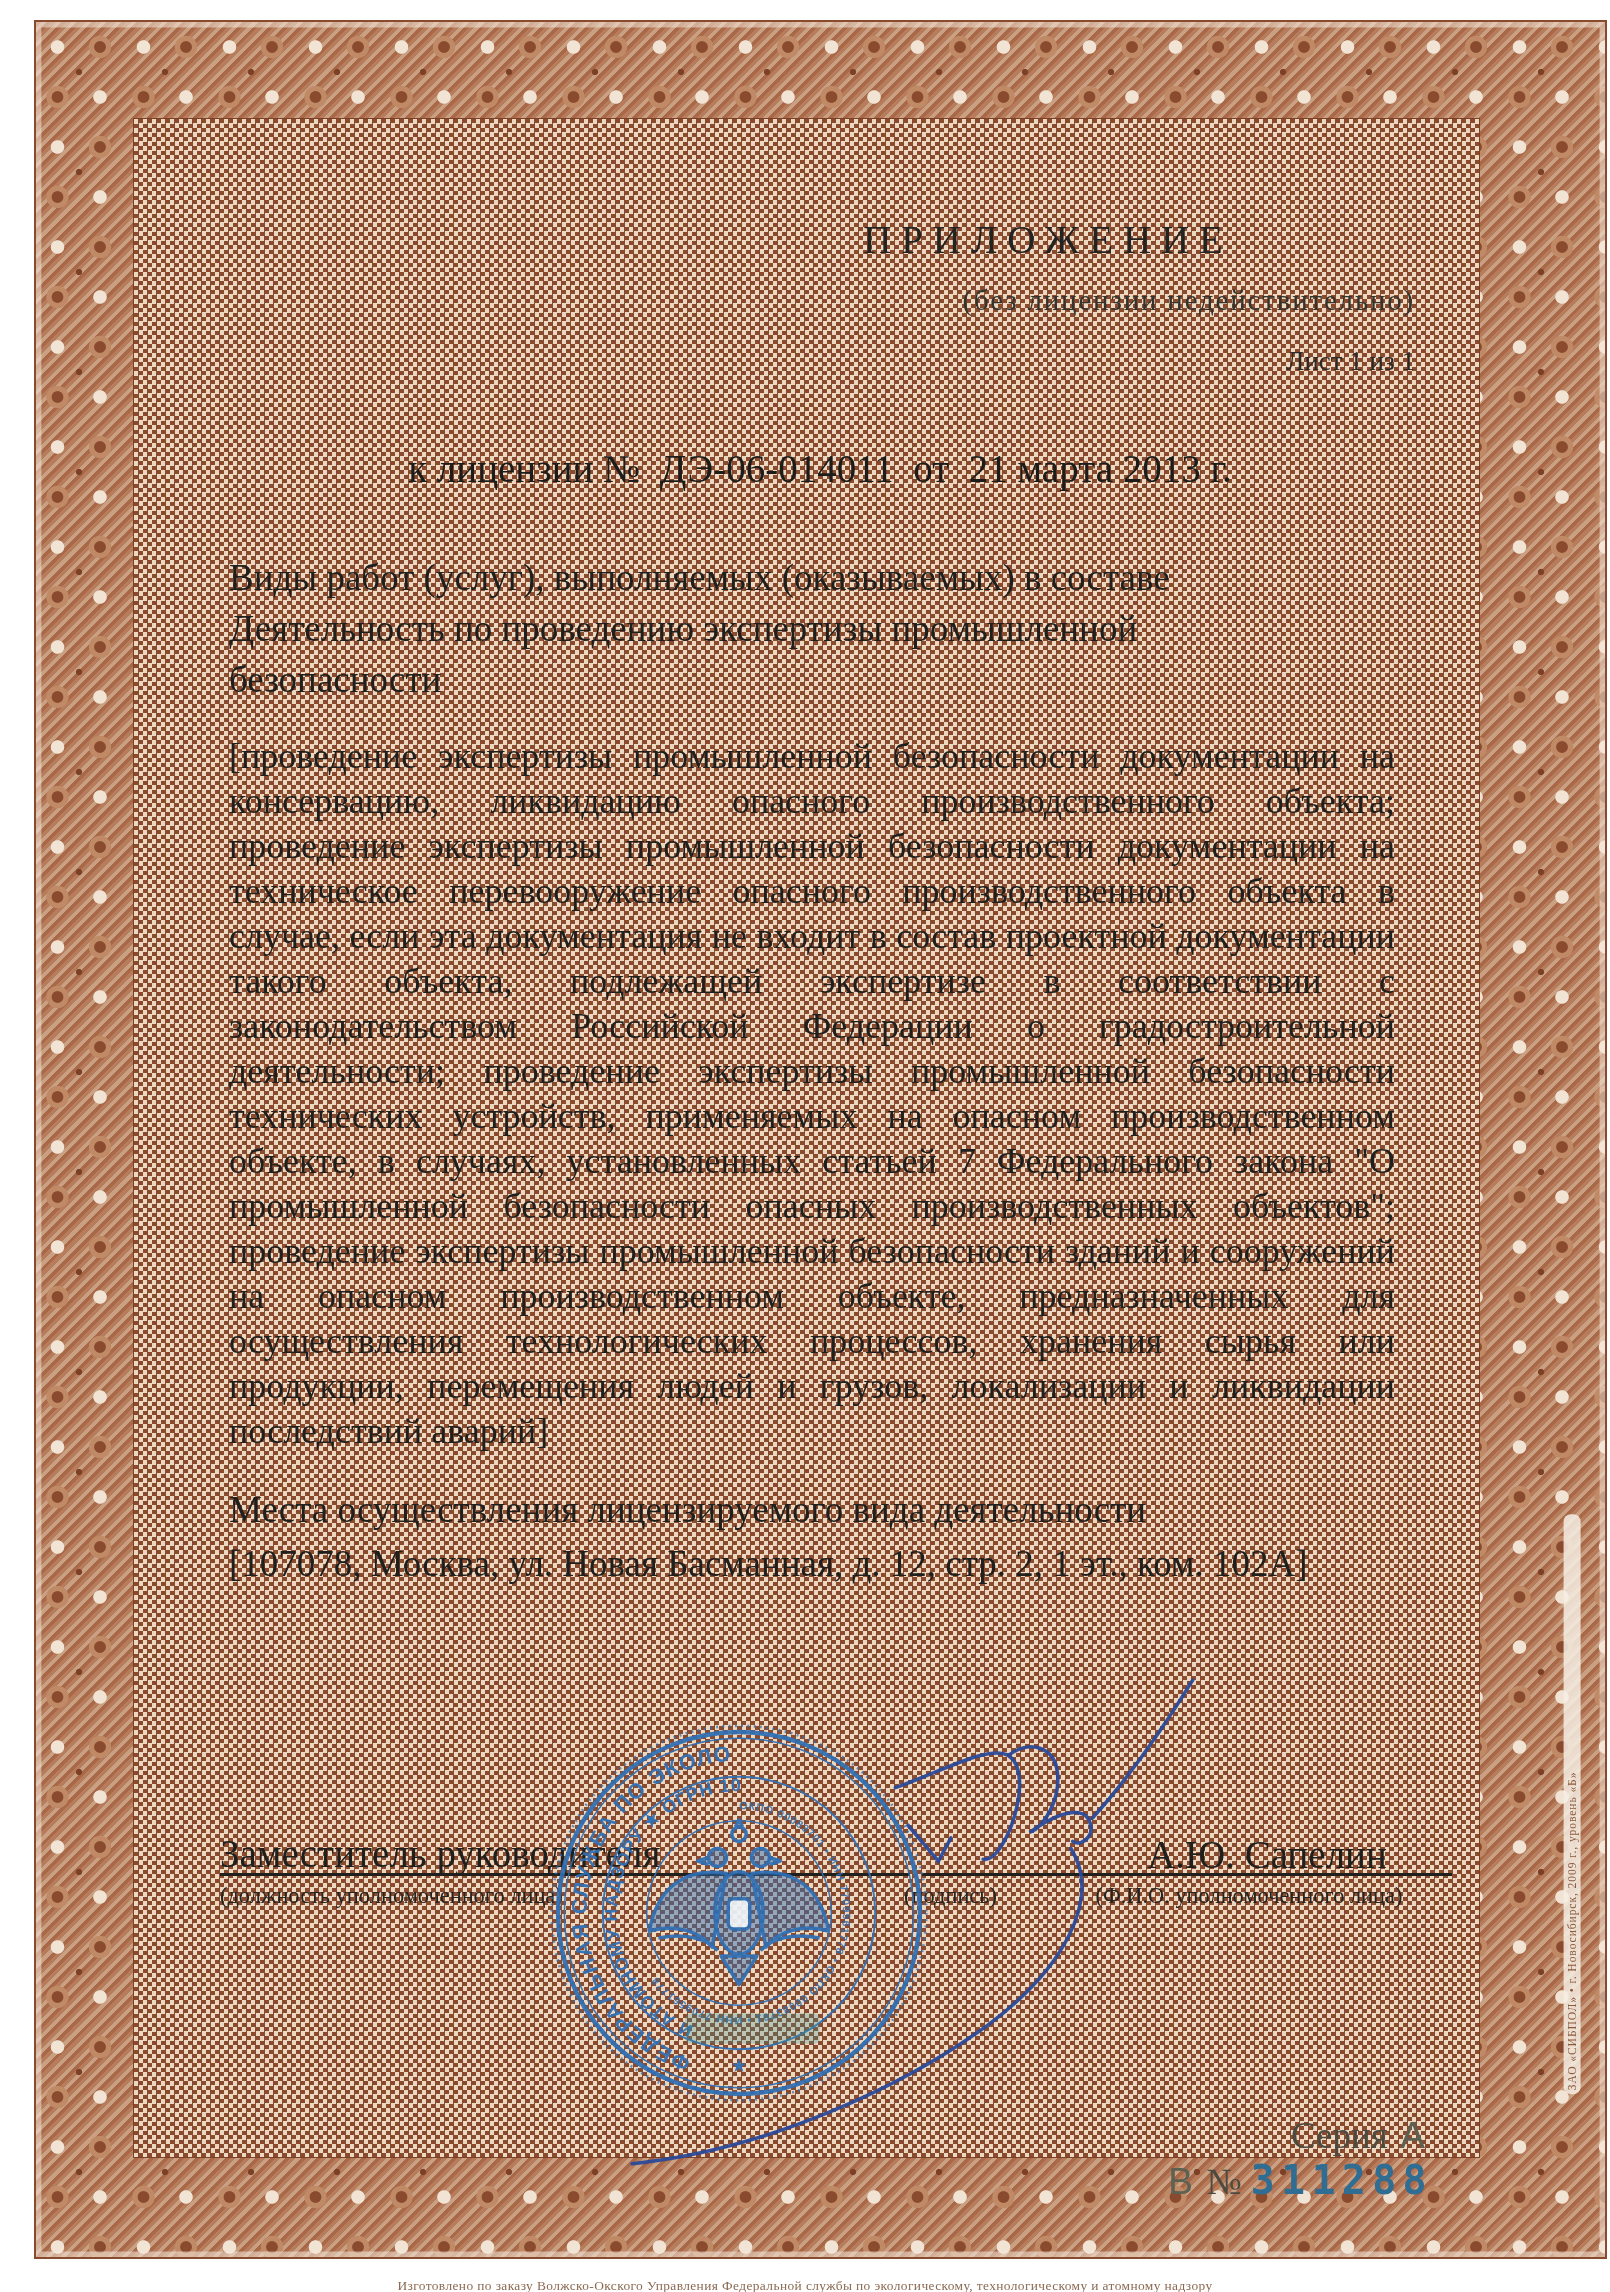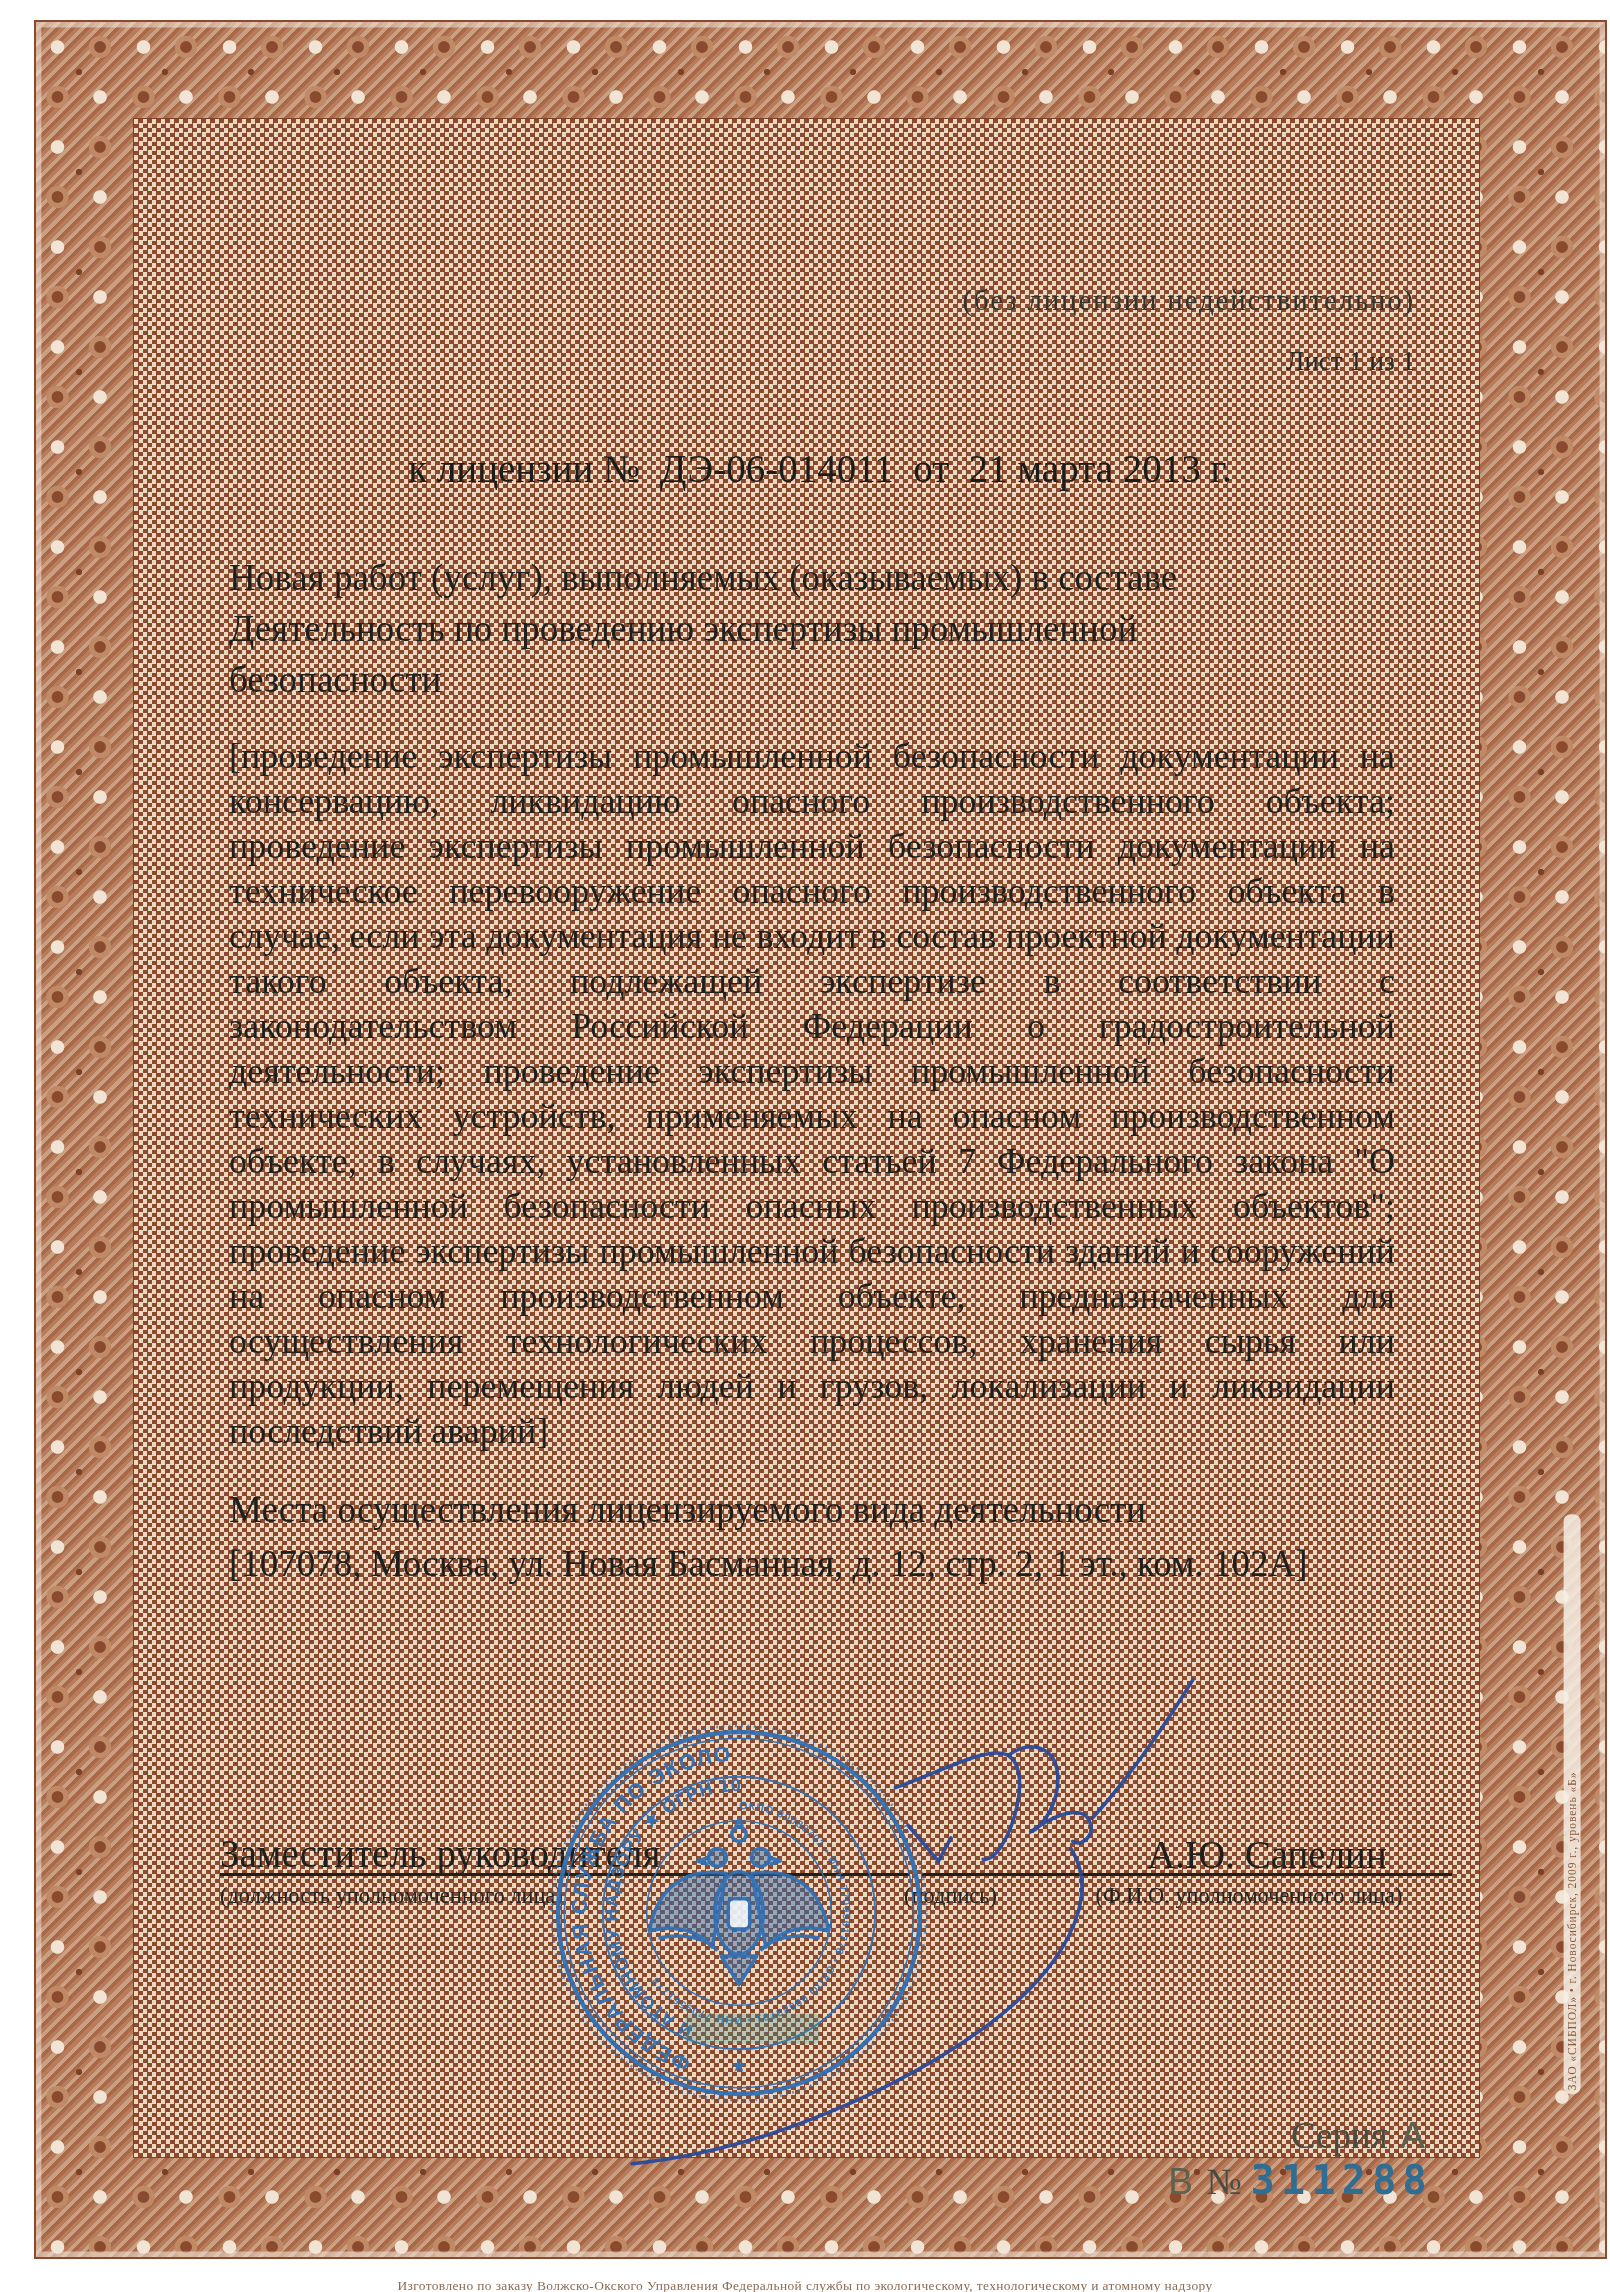--- a/index.html
+++ b/index.html
@@ -88,25 +88,26 @@
 </style>
 </head>
 <body>
 
 <div id="sheet">
 
   <div class="frame"></div>
   <div class="frame-strip"></div>
   <div class="page"></div>
 
+  <div class="t title">ПРИЛОЖЕНИЕ</div>
   <div class="t subtitle">(без лицензии недействительно)</div>
   <div class="t sheet">Лист 1 из 1</div>
   <div class="t license">к лицензии №  ДЭ-06-014011  от  21 марта 2013 г.</div>
 
-  <div class="t intro">Новая работ (услуг), выполняемых (оказываемых) в составе
+  <div class="t intro">Виды работ (услуг), выполняемых (оказываемых) в составе
 Деятельность по проведению экспертизы промышленной
 безопасности</div>
   <div class="t scope">[проведение экспертизы промышленной безопасности документации на консервацию, ликвидацию опасного производственного объекта; проведение экспертизы промышленной безопасности документации на техническое перевооружение опасного производственного объекта в случае, если эта документация не входит в состав проектной документации такого объекта, подлежащей экспертизе в соответствии с законодательством Российской Федерации о градостроительной деятельности; проведение экспертизы промышленной безопасности технических устройств, применяемых на опасном производственном объекте, в случаях, установленных статьей 7 Федерального закона "О промышленной безопасности опасных производственных объектов"; проведение экспертизы промышленной безопасности зданий и сооружений на опасном производственном объекте, предназначенных для осуществления технологических процессов, хранения сырья или продукции, перемещения людей и грузов, локализации и ликвидации последствий аварий]</div>
   <div class="t places-title">Места осуществления лицензируемого вида деятельности</div>
   <div class="t places-value">[107078, Москва, ул. Новая Басманная, д. 12, стр. 2, 1 эт., ком. 102А]</div>
 
   <div class="t sig-position">Заместитель руководителя</div>
   <div class="t sig-name">А.Ю. Сапелин</div>
   <div class="rule rule1"></div>
   <div class="rule rule2"></div>

